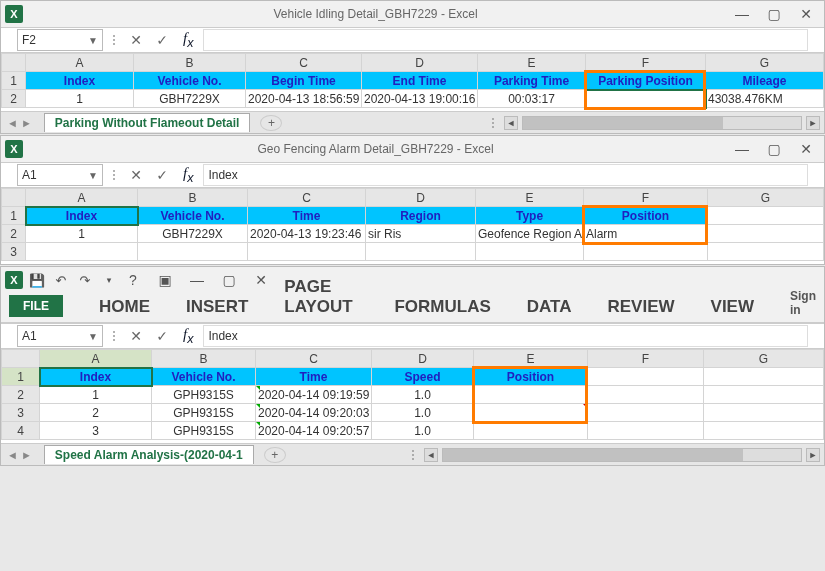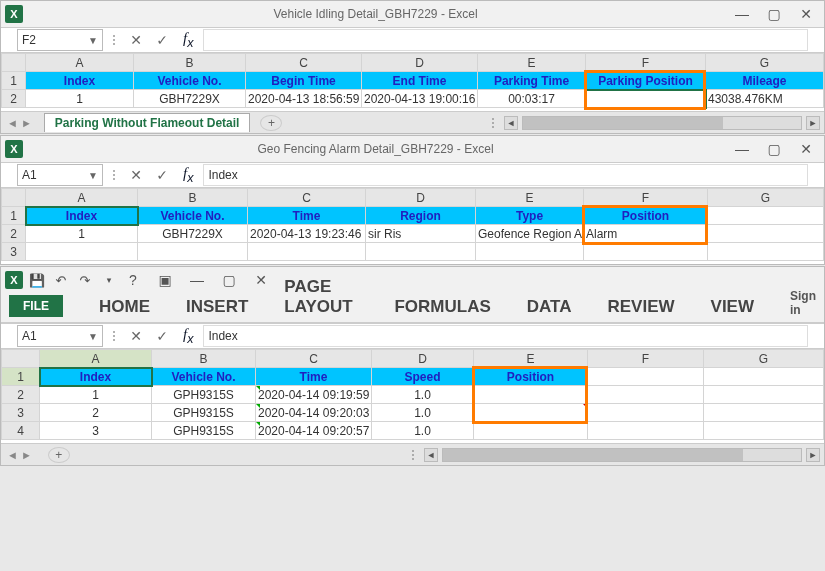--- a/index.html
+++ b/index.html
@@ -350,20 +350,21 @@
         <td></td>
         <td></td>
         <td></td>
       </tr>
     </tbody>
       </table>
   </div>
 
   <div class="sheet-tabs">
     <div class="sheet-nav">◄ ►</div>
+    <div class="sheet-tab"><span>Speed Alarm Analysis-(2020-04-1</span></div>
     <div class="sheet-add">+</div>
     <div class="hscroll">
       <div class="dots-sep">
           <span></span>
           <span></span>
           <span></span>
         </div>
       <div class="scroll-arrow">◄</div>
       <div class="scroll-track" style="width:360px">
           <div class="scroll-thumb" style="left:0; width:300px"></div>

